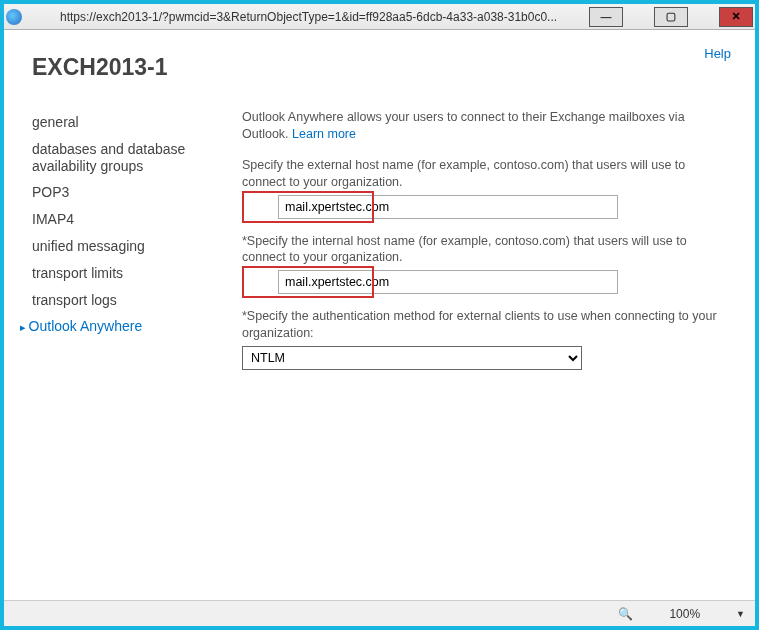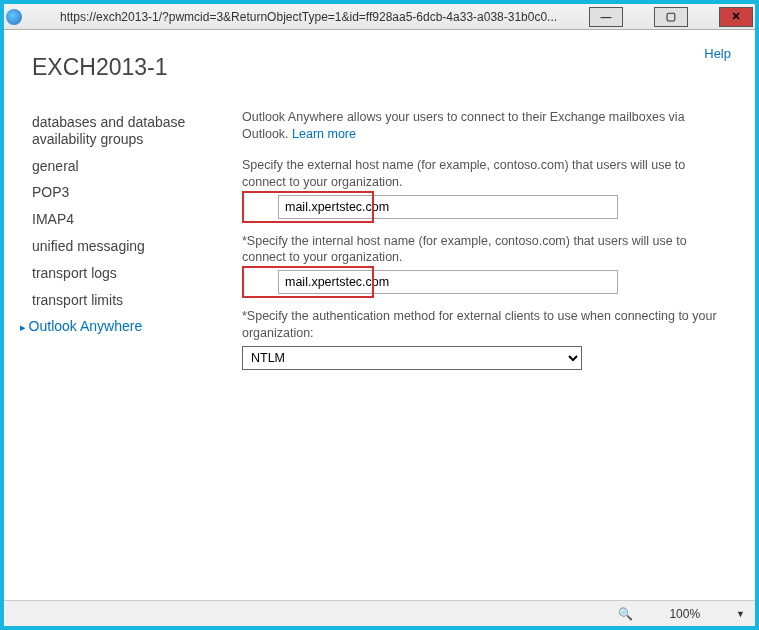--- a/index.html
+++ b/index.html
@@ -42,21 +42,21 @@
     width:34px;height:20px;
     border:1px solid #555;
     display:flex;align-items:center;justify-content:center;
     font-size:11px;font-weight:bold;
     background:#e0e0e0;
     margin-left:-1px;
   }
   .winbtn.close { background:#c84040;color:#000; }
   .page { position:absolute; top:30px; left:4px; right:4px; bottom:34px; padding:16px 24px 0 24px; }
   .help { position:absolute; top:12px; right:20px; color:#0072c6; font-size:13px; cursor:pointer; }
-  .server-title { font-size:23px; color:#444; font-weight:400; margin:4px 0 28px 0; }
+  .server-title { font-size:23px; color:#444; font-weight:700; margin:4px 0 28px 0; }
   .body { display:flex; }
   .sidebar { width:178px; flex-shrink:0; }
   .sidebar .item {
     font-size:14px;
     color:#444;
     padding:5px 0;
     line-height:1.2;
     cursor:pointer;
   }
   .sidebar .item.active { color:#0072c6; }
@@ -125,27 +125,27 @@
     <div class="winbtn close">✕</div>
   </div>
 </div>
 
 <div class="page">
   <span class="help">Help</span>
   <div class="server-title">EXCH2013-1</div>
 
   <div class="body">
     <div class="sidebar">
+      <div class="item">general</div>
       <div class="item">databases and database availability groups</div>
-      <div class="item">general</div>
       <div class="item">POP3</div>
       <div class="item">IMAP4</div>
       <div class="item">unified messaging</div>
+      <div class="item">transport limits</div>
       <div class="item">transport logs</div>
-      <div class="item">transport limits</div>
       <div class="item active">Outlook Anywhere</div>
     </div>
 
     <div class="main">
       <div class="desc">
         <span>Outlook Anywhere allows your users to connect to their Exchange mailboxes via Outlook. </span><a href="#">Learn more</a>
       </div>
 
       <div class="lbl">Specify the external host name (for example, contoso.com) that users will use to connect to your organization.</div>
       <div class="redbox-narrow" style="display:inline-block;">

